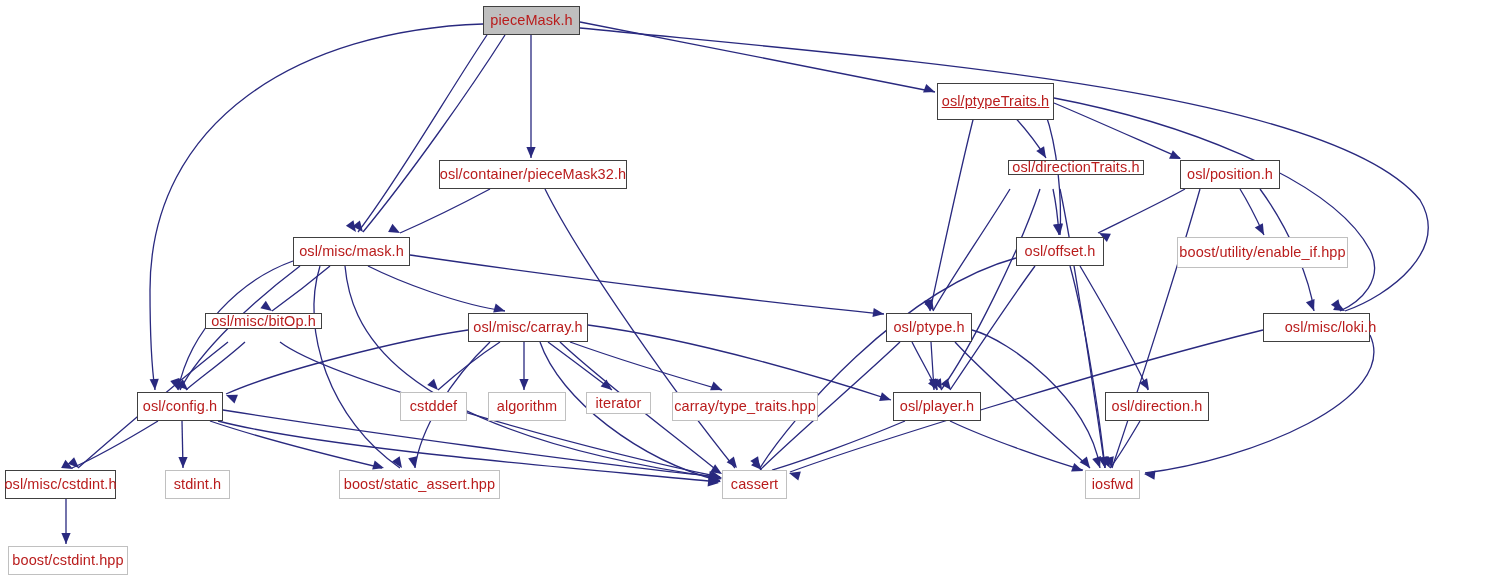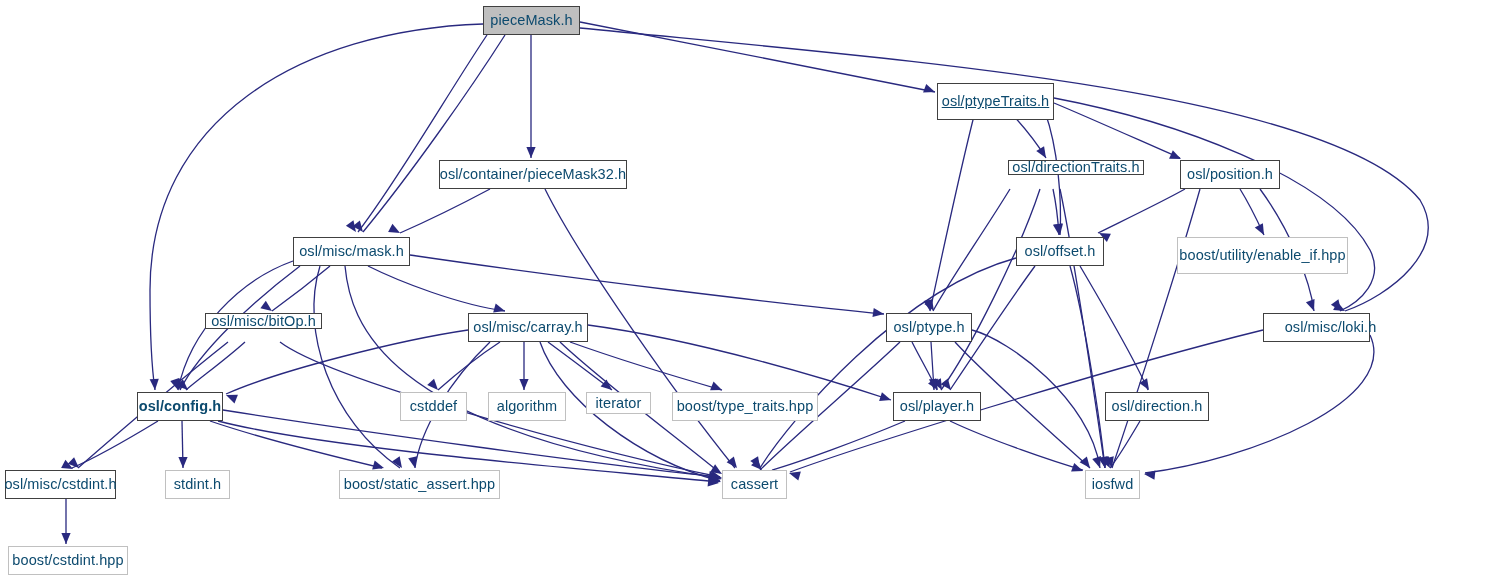--- a/index.html
+++ b/index.html
@@ -23,21 +23,21 @@
   }
   .node {
     position: absolute;
     box-sizing: border-box;
     display: flex;
     align-items: center;
     justify-content: center;
     white-space: nowrap;
     font-size: 14.5px;
     line-height: 1;
-    color: #0c4a6e;
+    color: #b91c1c;
     background: #ffffff;
     border: 1px solid #c0c0c0;
     letter-spacing: 0.1px;
   }
   .node.solid {
     border: 1.5px solid #404040;
   }
   .node.current {
     background: #bfbfbf;
     border: 1.5px solid #404040;
@@ -193,49 +193,49 @@
       </div>
       <div class="node solid" style="left: 1180px; top: 160px; width: 100px; height: 29px;">
         <span>osl/position.h</span>
       </div>
       <div class="node solid" style="left: 293px; top: 237px; width: 117px; height: 29px;">
         <span>osl/misc/mask.h</span>
       </div>
       <div class="node solid" style="left: 1016px; top: 237px; width: 88px; height: 29px;">
         <span>osl/offset.h</span>
       </div>
-      <div class="node system" style="left: 1177px; top: 237px; width: 171px; height: 37px;">
+      <div class="node system" style="left: 1177px; top: 237px; width: 171px; height: 31px;">
         <span>boost/utility/enable_if.hpp</span>
       </div>
       <div class="node solid" style="left: 205px; top: 313px; width: 117px; height: 16px;">
         <span>osl/misc/bitOp.h</span>
       </div>
       <div class="node solid" style="left: 468px; top: 313px; width: 120px; height: 29px;">
         <span>osl/misc/carray.h</span>
       </div>
       <div class="node solid" style="left: 886px; top: 313px; width: 86px; height: 29px;">
         <span>osl/ptype.h</span>
       </div>
       <div class="node solid" style="left: 1263px; top: 313px; width: 107px; height: 29px; padding-left: 28px;">
         <span>osl/misc/loki.h</span>
       </div>
-      <div class="node solid" style="left: 137px; top: 392px; width: 86px; height: 29px; font-weight: bold;">
+      <div class="node solid" style="left: 137px; top: 392px; width: 86px; height: 29px;">
         <span>osl/config.h</span>
       </div>
       <div class="node system" style="left: 400px; top: 392px; width: 67px; height: 29px;">
         <span>cstddef</span>
       </div>
       <div class="node system" style="left: 488px; top: 392px; width: 78px; height: 29px;">
         <span>algorithm</span>
       </div>
       <div class="node system" style="left: 586px; top: 392px; width: 65px; height: 22px;">
         <span>iterator</span>
       </div>
       <div class="node system" style="left: 672px; top: 392px; width: 146px; height: 29px;">
-        <span>boost/type_traits.hpp</span>
+        <span>carray/type_traits.hpp</span>
       </div>
       <div class="node solid" style="left: 893px; top: 392px; width: 88px; height: 29px;">
         <span>osl/player.h</span>
       </div>
       <div class="node solid" style="left: 1105px; top: 392px; width: 104px; height: 29px;">
         <span>osl/direction.h</span>
       </div>
       <div class="node solid" style="left: 5px; top: 470px; width: 111px; height: 29px;">
         <span>osl/misc/cstdint.h</span>
       </div>

